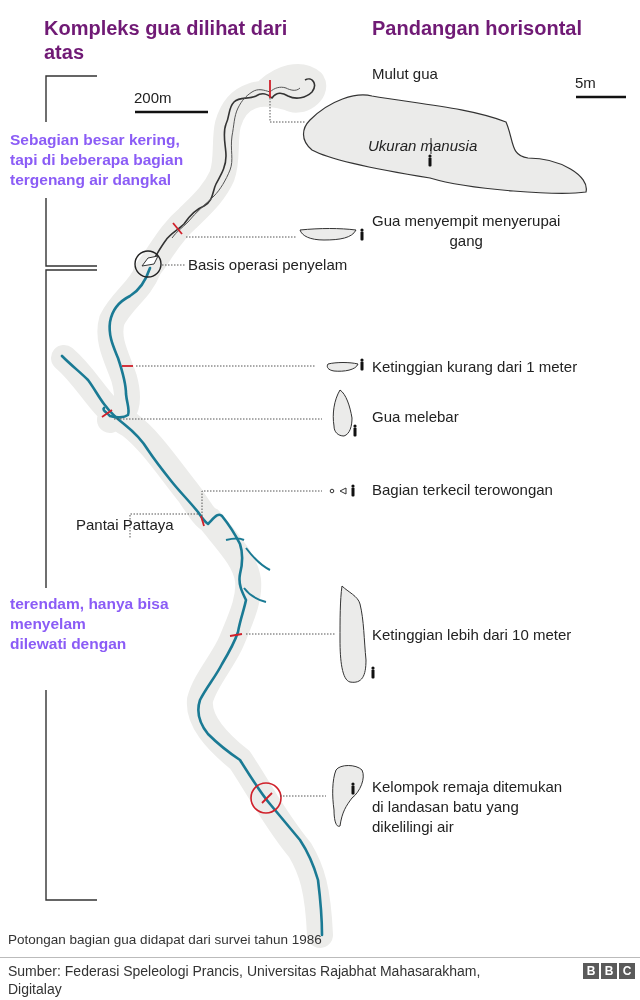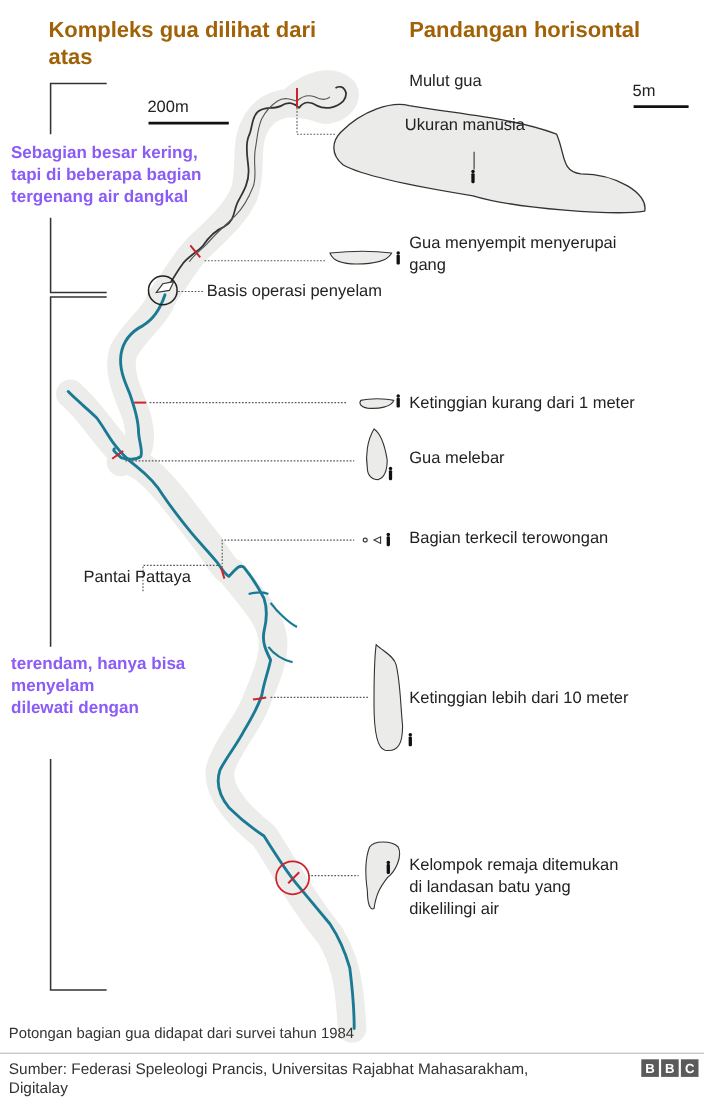--- a/index.html
+++ b/index.html
@@ -1,19 +1,19 @@
 <!DOCTYPE html>
 <html><head>
 <meta charset="utf-8">
 <style>
   html, body { margin: 0; padding: 0; background: #ffffff; }
   body { width: 640px; height: 1000px; position: relative; overflow: hidden;
          font-family: "Liberation Sans", sans-serif; color: #222; }
   .abs { position: absolute; }
-  .h-title { font-weight: bold; font-size: 20px; line-height: 24px; color: #a16207; }
+  .h-title { font-weight: bold; font-size: 20px; line-height: 24px; color: #701a75; }
   .section-label { font-weight: bold; font-size: 15.5px; line-height: 20px; color: #8b5cf6; }
   .lbl { font-size: 15px; line-height: 20px; color: #222; white-space: nowrap; }
   .note { font-size: 13.5px; color: #333; }
   .footer-divider { position: absolute; left: 0; top: 957px; width: 640px; height: 1px; background: #bbb; }
   .source { font-size: 14px; line-height: 18px; color: #333; }
   .bbc { display: flex; gap: 2px; }
   .bbc span { display: inline-block; width: 16px; height: 16px; background: #5a5a5a; color: #fff;
               font-weight: bold; font-size: 12px; line-height: 16px; text-align: center; }
   svg { position: absolute; left: 0; top: 0; }
 </style>
@@ -128,38 +128,38 @@
   <div>tapi di beberapa bagian</div>
   <div>tergenang air dangkal</div>
 </div>
 <div class="abs section-label" style="left:10px; top:594px;">
   <div>terendam, hanya bisa</div>
   <div>menyelam</div>
   <div>dilewati dengan</div>
 </div>
 
 <div class="abs lbl" style="left:372px; top:64px;">Mulut gua</div>
-<div class="abs lbl" style="left:368px; top:104px;">Ukuran manusia</div>
-<div class="abs lbl" style="left:372px; top:211px;">
+<div class="abs lbl" style="left:368px; top:136px;font-style:italic;">Ukuran manusia</div>
+<div class="abs lbl" style="left:372px; top:211px;text-align:center;">
   <div>Gua menyempit menyerupai</div>
   <div>gang</div>
 </div>
 <div class="abs lbl" style="left:188px; top:255px;">Basis operasi penyelam</div>
 <div class="abs lbl" style="left:372px; top:357px;">Ketinggian kurang dari 1 meter</div>
 <div class="abs lbl" style="left:372px; top:407px;">Gua melebar</div>
 <div class="abs lbl" style="left:372px; top:480px;text-align:right;">Bagian terkecil terowongan</div>
 <div class="abs lbl" style="left:76px; top:515px;">Pantai Pattaya</div>
 <div class="abs lbl" style="left:372px; top:625px;">Ketinggian lebih dari 10 meter</div>
 <div class="abs lbl" style="left:372px; top:777px;">
   <div>Kelompok remaja ditemukan</div>
   <div>di landasan batu yang</div>
   <div>dikelilingi air</div>
 </div>
 
-<div class="abs note" style="left:8px; top:932px;">Potongan bagian gua didapat dari survei tahun 1984</div>
+<div class="abs note" style="left:8px; top:932px;">Potongan bagian gua didapat dari survei tahun 1986</div>
 <div class="footer-divider"></div>
 <div class="abs source" style="left:8px; top:962px;">
   <div>Sumber: Federasi Speleologi Prancis, Universitas Rajabhat Mahasarakham,</div>
   <div>Digitalay</div>
 </div>
 <div class="abs bbc" style="left:583px; top:963px;">
   <span>B</span>
   <span>B</span>
   <span>C</span>
 </div>

